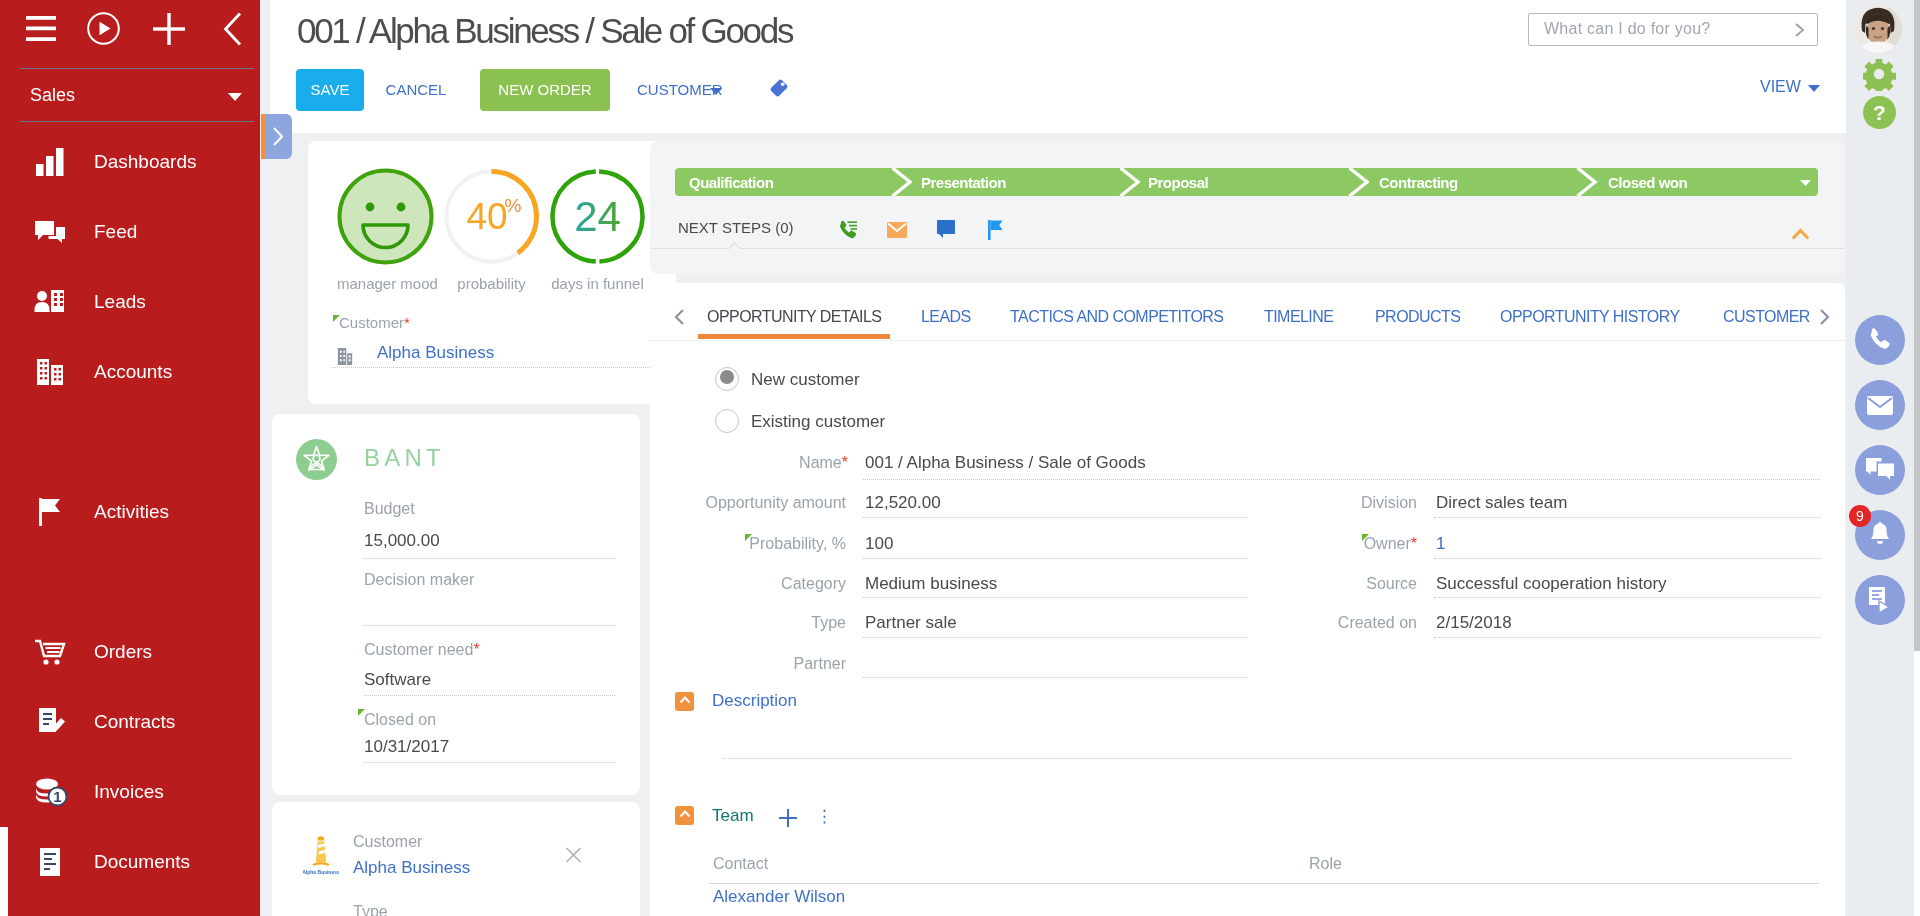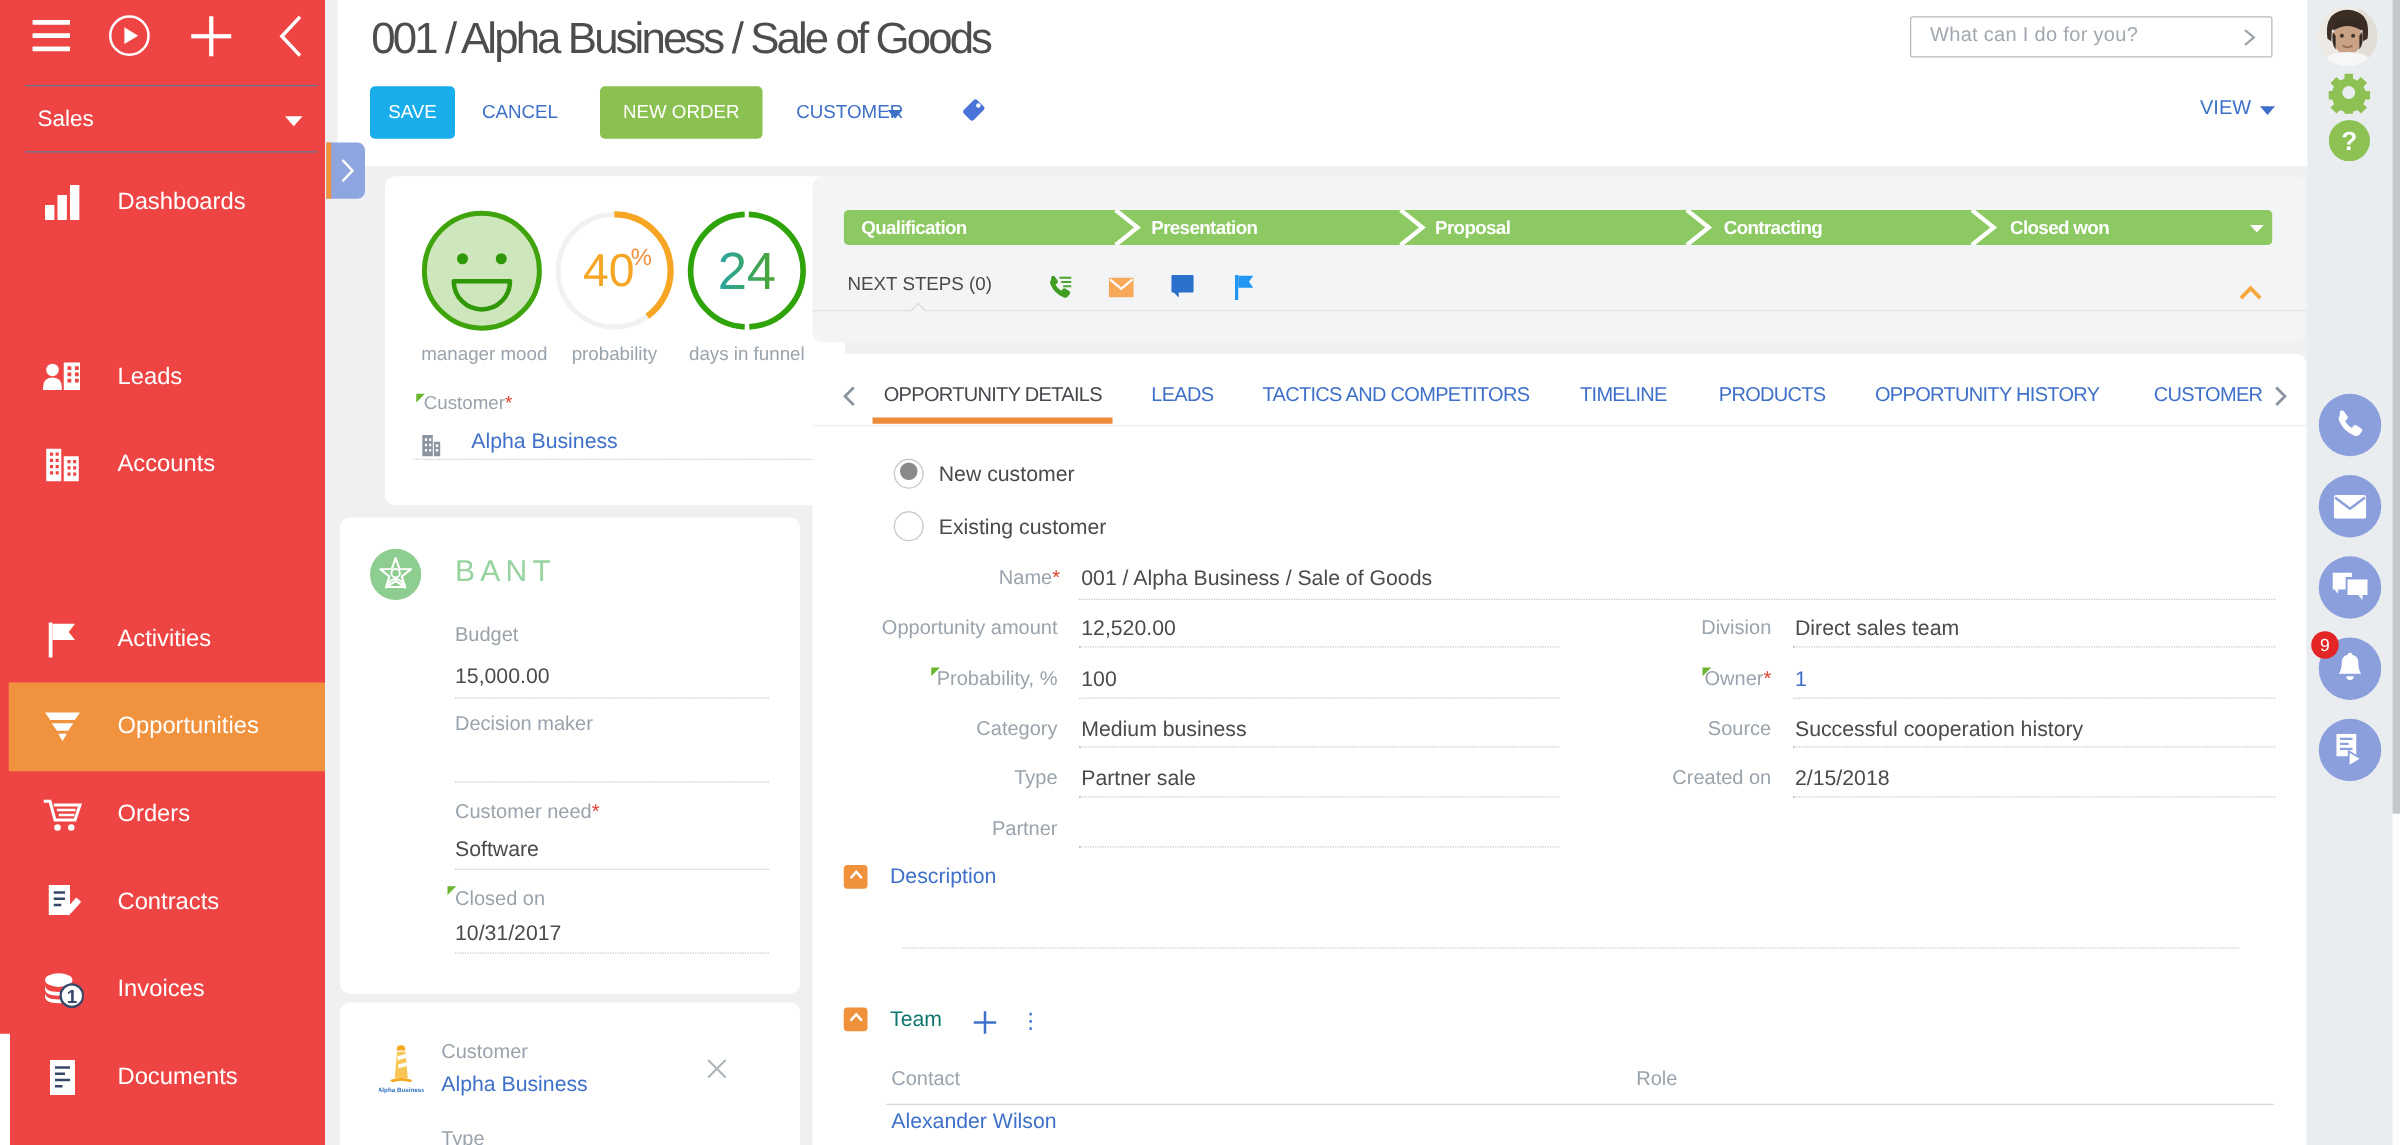--- a/index.html
+++ b/index.html
@@ -1,18 +1,18 @@
 <!DOCTYPE html>
 <html><head>
 <meta charset="utf-8">
 <style>
   * { margin:0; padding:0; box-sizing:border-box; }
   html,body { width:1920px; height:916px; overflow:hidden; font-family:"Liberation Sans",sans-serif; background:#eef0f2; }
   .abs { position:absolute; }
-  #sidebar { position:absolute; left:0; top:0; width:260px; height:916px; background:#ef4444; }
+  #sidebar { position:absolute; left:0; top:0; width:260px; height:916px; background:#b91c1c; }
   .sdiv { position:absolute; left:20px; width:234px; height:1px; background:#66738f; }
   .mitem { position:absolute; left:0; width:260px; height:70px; }
   .mitem .ic { position:absolute; left:33px; top:18px; width:34px; height:34px; }
   .mitem .tx { position:absolute; left:94px; top:24px; font-size:19px; color:#fff; white-space:nowrap; }
   #header { position:absolute; left:270px; top:0; width:1576px; height:133px; background:#fff; }
   .card { position:absolute; background:#fff; border-radius:8px; }
   .dotted { position:absolute; border-top:1px dotted #c3c8cc; }
   .lbl { color:#9aa3ac; font-size:16px; position:absolute; white-space:nowrap; }
   .val { color:#4a4a4a; font-size:17px; position:absolute; white-space:nowrap; }
   .link { color:#3e70c9; }
@@ -56,20 +56,29 @@
   <div class="mitem" style="top:127px">
     <svg class="ic" viewBox="0 0 34 34">
         <g fill="#fff">
           <rect x="3" y="19" width="7.5" height="12"></rect>
           <rect x="13" y="11" width="7.5" height="20"></rect>
           <rect x="23" y="3" width="7.5" height="28"></rect>
         </g>
       </svg>
     <div class="tx">Dashboards</div>
   </div>
+  <div class="mitem" style="top:197px">
+    <svg class="ic" viewBox="0 0 34 34">
+        <g fill="#fff">
+      <path d="M2 6 h19 v14 h-11 l-5 5 v-5 h-3 z"></path>
+      <path d="M23 12 h9 v12 h-3 v4 l-4.5 -4 h-9 v-3 h7.5 z"></path>
+    </g>
+      </svg>
+    <div class="tx">Feed</div>
+  </div>
   <div class="mitem" style="top:267px">
     <svg class="ic" viewBox="0 0 34 34">
         <g fill="#fff">
       <circle cx="9" cy="11" r="5"></circle>
           <path d="M1.5 25 q0 -8 7.5 -8 q7.5 0 7.5 8 v2 h-15 z"></path>
       <path d="M18 5 h13 v22 h-13 z M21 8 h3 v3 h-3 z M27 8 h3 v3 h-3 z M21 13 h3 v3 h-3 z M27 13 h3 v3 h-3 z M21 18 h3 v3 h-3 z M27 18 h3 v3 h-3 z" fill-rule="evenodd"></path>
     </g>
       </svg>
     <div class="tx">Leads</div>
   </div>
@@ -83,30 +92,20 @@
     <div class="tx">Accounts</div>
   </div>
   <div class="mitem" style="top:477px">
     <svg class="ic" viewBox="0 0 34 34">
         <g fill="#fff">
       <rect x="6" y="3" width="3" height="28"></rect>
           <path d="M9 4 h18 l-5 6.5 l5 6.5 h-18 z"></path>
     </g>
       </svg>
     <div class="tx">Activities</div>
-  </div>
-  <div class="mitem" style="top:546px;height:71px;background:#f0923e;left:7px;width:253px;">
-    <svg class="ic" style="left:26px" viewBox="0 0 34 34">
-        <g fill="#fff">
-      <path d="M3 6 h28 l-4.2 6 h-19.6 z"></path>
-          <path d="M8.3 14.5 h17.4 l-4.2 6 h-9 z"></path>
-          <path d="M13.6 23 h6.8 l-3.4 6 z"></path>
-    </g>
-      </svg>
-    <div class="tx" style="left:87px">Opportunities</div>
   </div>
   <div class="mitem" style="top:617px">
     <svg class="ic" viewBox="0 0 34 34">
         <g fill="none" stroke="#fff" stroke-width="2.4">
       <path d="M2 6 h5 l4 15 h16 l4 -12 h-21"></path>
       <path d="M12.5 13 h15" stroke-width="2"></path>
           <path d="M14 17 h12.5" stroke-width="2"></path>
       <circle cx="13" cy="27" r="2.6" fill="#fff" stroke="none"></circle>
           <circle cx="24" cy="27" r="2.6" fill="#fff" stroke="none"></circle>
     </g>

